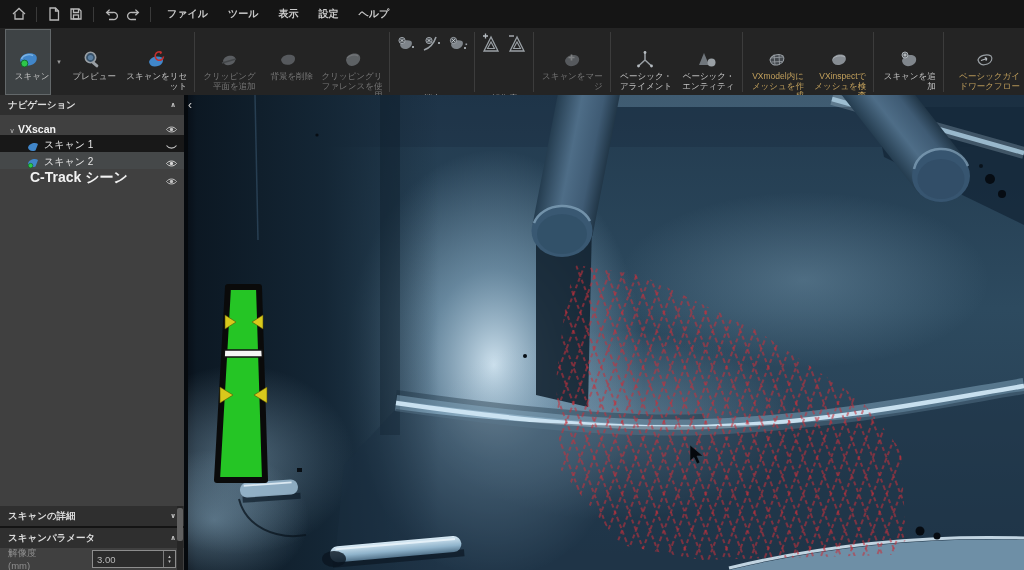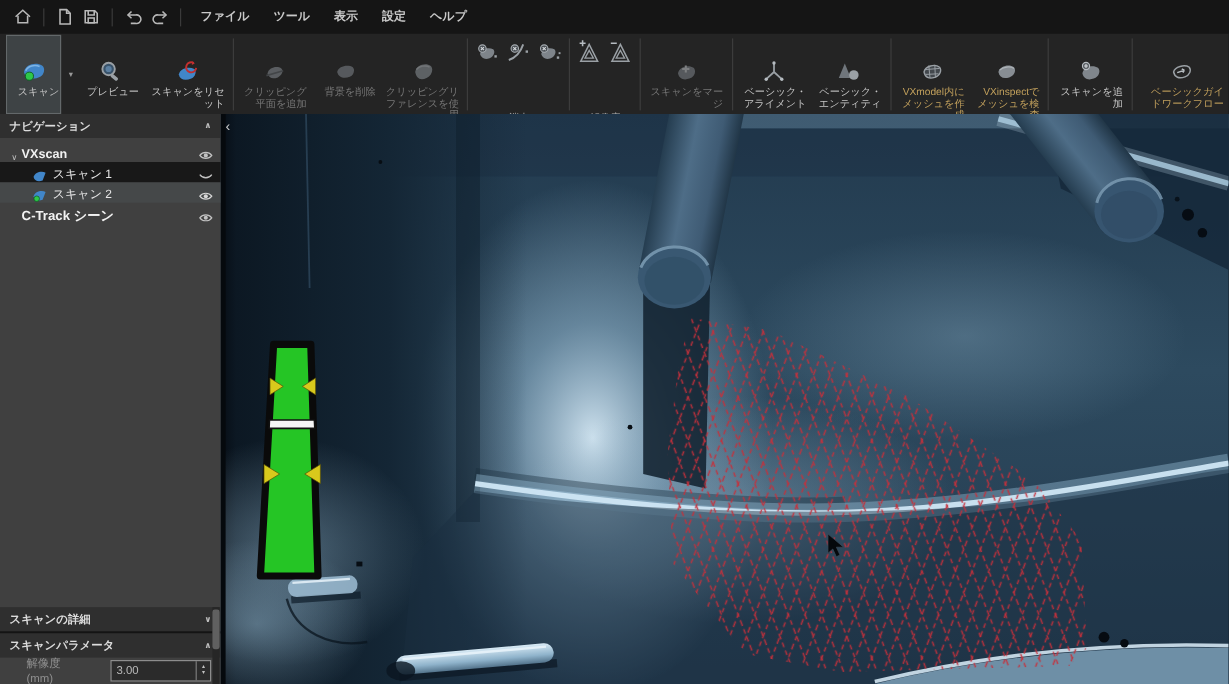--- a/index.html
+++ b/index.html
@@ -32,21 +32,21 @@
              display:flex;align-items:center;justify-content:space-between;padding:0 8px;cursor:pointer;}
   .hdr-chev{font-size:7px;color:#c0c0c0;}
   .tree-row{height:17px;display:flex;align-items:flex-end;color:#e6e6e6;font-size:10px;cursor:pointer;}
   .tree-row .eye{margin-left:auto;margin-right:6px;display:flex;align-items:center;}
   .tree-row.sel{background:#454849;}
   .expander{width:12px;margin-left:6px;font-size:7px;color:#bdbdbd;text-align:center;}
   .t-bold{font-weight:bold;font-size:10.5px;color:#f2f2f2;}
   .t-icon{margin:0 4px 0 10px;display:flex;align-items:center;}
   .sb-bottom{position:absolute;top:411px;left:0;width:184px;}
   .gap2{height:2px;background:#141414;}
-  .param-row{height:18px;margin-top:2px;display:flex;align-items:center;padding-left:14px;}
+  .param-row{height:18px;margin-top:2px;display:flex;align-items:center;}
   .param-label{color:#8f8f8f;font-size:9.5px;padding-left:8px;flex:1;}
   .res-input{width:82px;height:16px;margin-right:8px;background:#2b2b2b;border:1px solid #8d8d8d;
              display:flex;align-items:center;cursor:text;margin-left:38px;}
   .res-input .val{flex:1;color:#b8b8b8;font-size:9.5px;padding-left:4px;}
   .spin{width:11px;height:100%;border-left:1px solid #7a7a7a;display:flex;flex-direction:column;
         align-items:center;justify-content:center;color:#c0c0c0;font-size:5px;line-height:5px;cursor:pointer;}
   .clip-row{height:14px;overflow:hidden;display:flex;align-items:flex-start;padding-left:8px;margin-top:1px;}
   .clip-row .cl{color:#9a9a9a;font-size:9px;margin-left:5px;white-space:nowrap;}
   .sb-scroll{position:absolute;right:1px;top:411px;width:6px;height:64px;background:#262626;}
   .sb-thumb{position:absolute;left:0;top:2px;width:6px;height:33px;background:#606060;border-radius:2px;cursor:pointer;}
@@ -349,21 +349,21 @@
     <span>スキャン 2</span>
     <span class="eye">
       <svg width="13" height="11" viewBox="0 0 13 11">
           <path d="M1.5,5.5 C4,2.2 9,2.2 11.5,5.5 C9,8.8 4,8.8 1.5,5.5 Z" fill="none" stroke="#d6d6d6" stroke-width="1"></path>
           <circle cx="6.5" cy="5.5" r="1.7" fill="#d6d6d6"></circle>
         </svg>
     </span>
   </div>
 
   <div class="tree-row" style="height:18px">
-    <span class="t-bold" style="margin-left:18px;font-size:11px">C-Track シーン</span>
+    <span class="t-bold" style="margin-left:30px;font-size:14px">C-Track シーン</span>
     <span class="eye">
       <svg width="13" height="11" viewBox="0 0 13 11">
           <path d="M1.5,5.5 C4,2.2 9,2.2 11.5,5.5 C9,8.8 4,8.8 1.5,5.5 Z" fill="none" stroke="#c2c2c2" stroke-width="1"></path>
           <circle cx="6.5" cy="5.5" r="1.7" fill="#c2c2c2"></circle>
         </svg>
     </span>
   </div>
 
   <div class="sb-bottom">
     <div class="panel-hdr">

